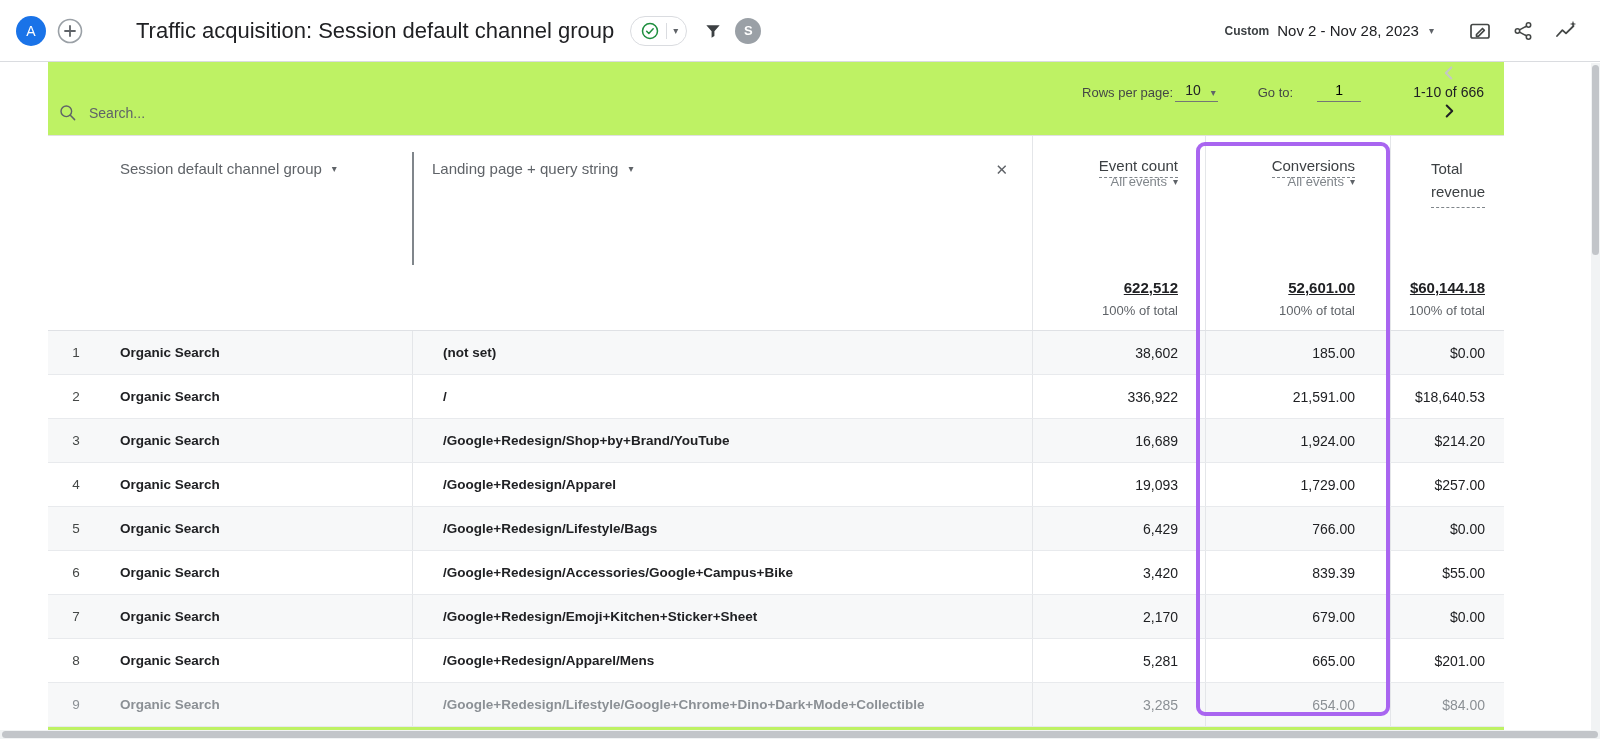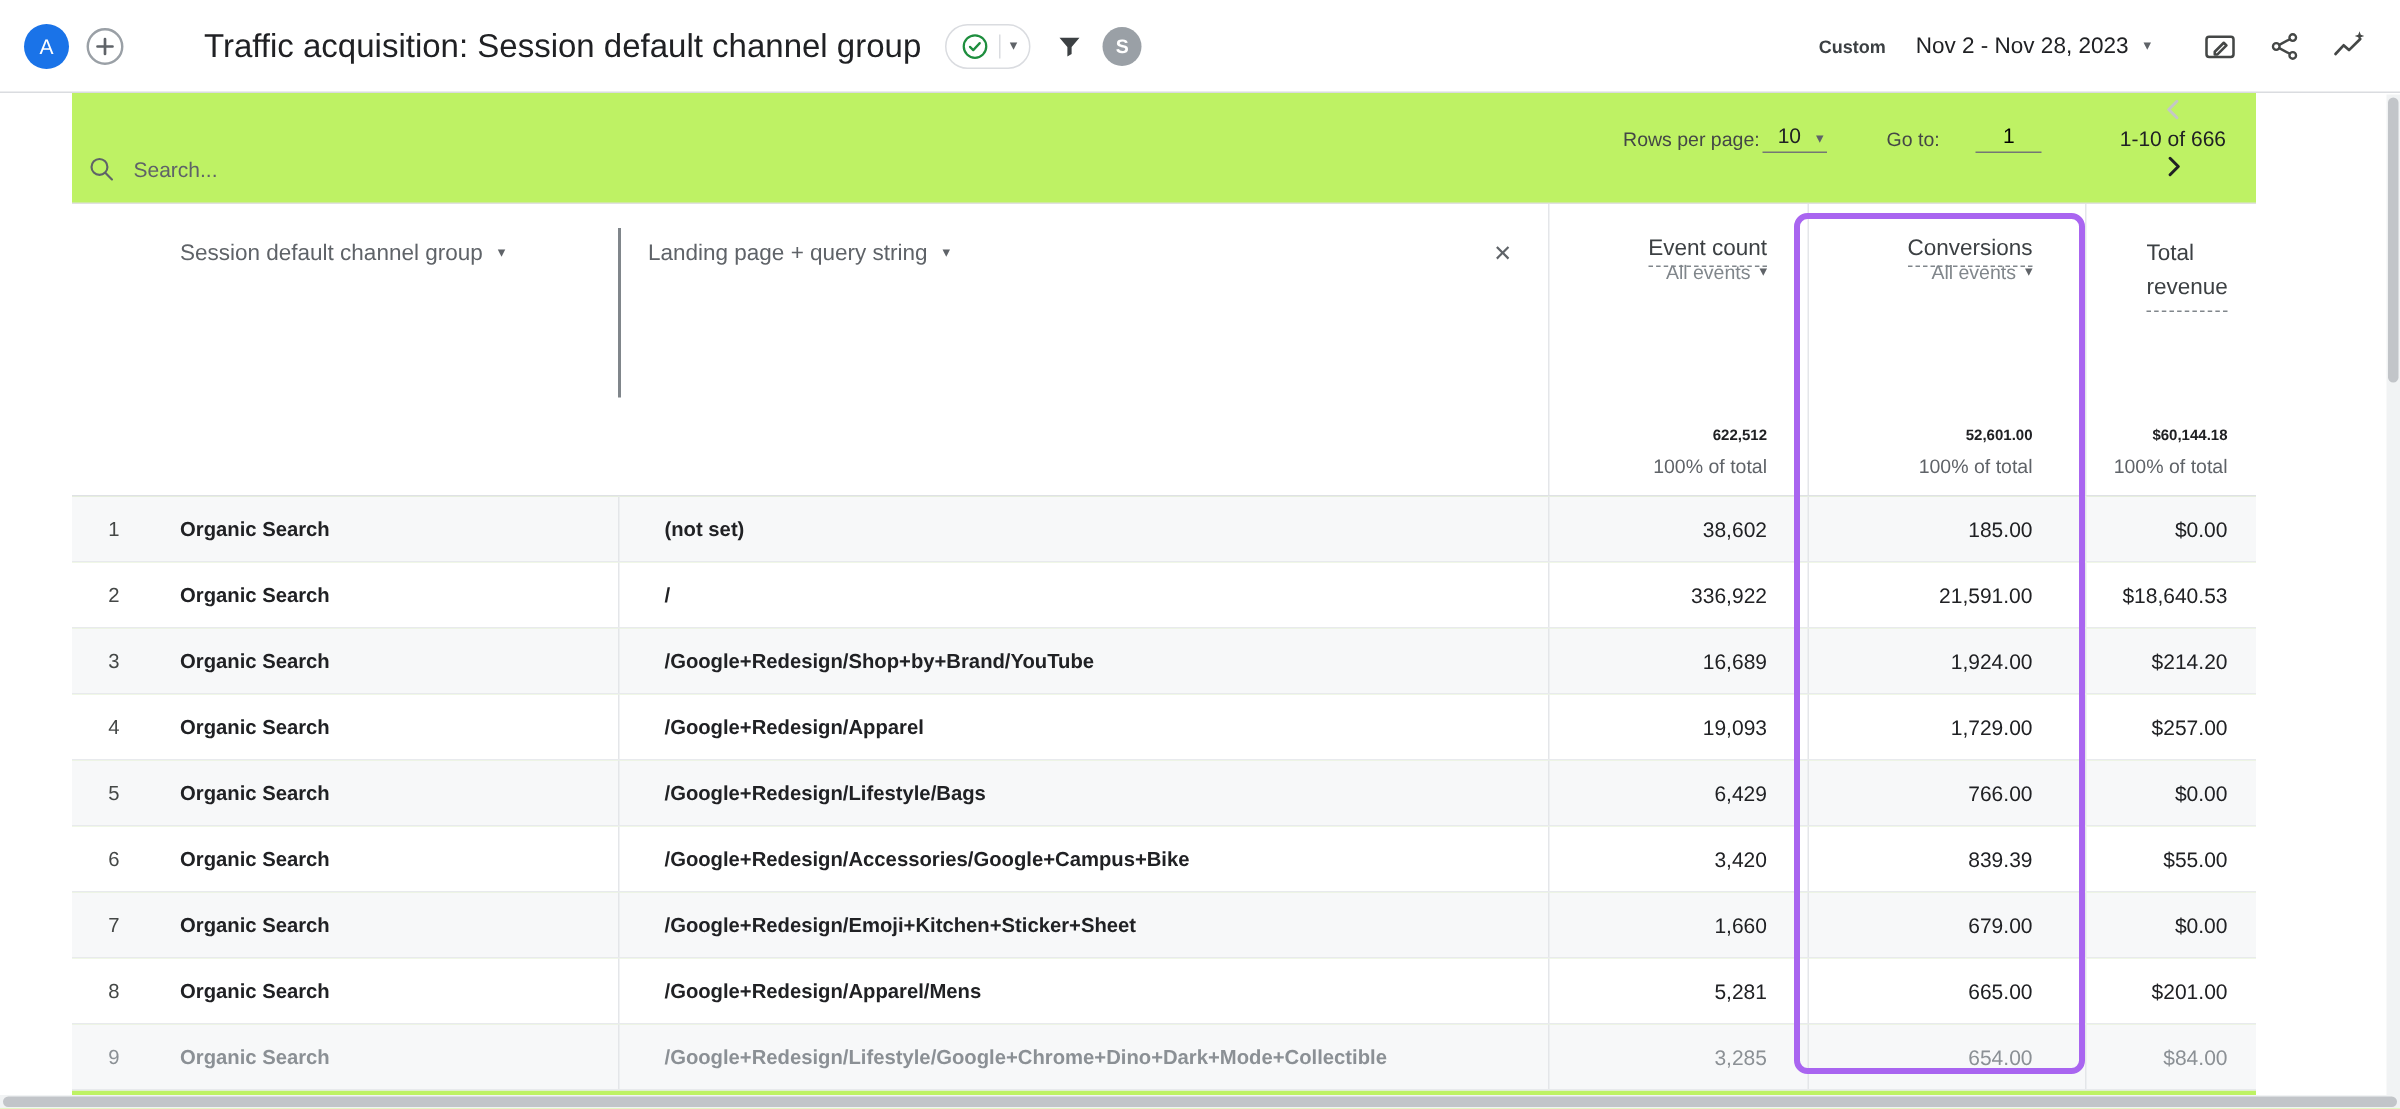--- a/index.html
+++ b/index.html
@@ -28,21 +28,21 @@
   }
   .pill-sep { width:1px; height:16px; background:#dadce0; }
   .icon-btn { background:none; border:none; cursor:pointer; display:flex; align-items:center; color:#3c4043; }
   .funnel { margin-left:16px; }
   .s-badge {
     margin-left:12px; width:26px; height:26px; border-radius:50%;
     display:flex; align-items:center; justify-content:center;
     color:#fff; font-size:13px; font-weight:bold; cursor:pointer;
   }
   .top-right { margin-left:auto; display:flex; align-items:center; }
-  .custom-tag { font-size:12px; font-weight:bold; color:#3c4043; margin-right:20px; }
+  .custom-tag { font-size:12px; font-weight:bold; color:#3c4043; margin-right:8px; }
   .date-text { font-size:15px; color:#202124; }
   .caret { color:#5f6368; font-size:10px; line-height:1; }
   .date-caret { margin-left:10px; }
   .date-picker { display:flex; align-items:center; cursor:pointer; }
   .tr-icons { display:flex; align-items:center; gap:20px; margin-left:34px; }
 
   
   .content { position:absolute; top:62px; left:48px; width:1456px; bottom:9px; overflow:hidden; background:#bef264; }
 
   
@@ -75,21 +75,21 @@
   .th-dim2 { padding-left:20px; justify-content:space-between; padding-right:24px; }
   .dim-inner { display:flex; align-items:center; gap:10px; cursor:pointer; }
   .close-x { font-size:15px; color:#5f6368; cursor:pointer; line-height:1; margin-top:2px; }
   .dim-divider { position:absolute; left:364px; top:16px; width:2px; height:113px; background:#80868b; cursor:col-resize; }
 
   .th-metric { display:flex; flex-direction:column; justify-content:space-between; padding-top:21px; padding-bottom:12px; text-align:right; }
   .mname { font-size:15px; color:#3c4043; }
   .mname .dashed { border-bottom:1px dashed #80868b; padding-bottom:3px; }
   .mname .wrap2 { display:inline-block; max-width:62px; line-height:1.55; text-align:left;margin-left:40px; }
   .msub { margin-top:0; font-size:13px; color:#80868b; display:flex; justify-content:flex-end; align-items:center; gap:6px; cursor:pointer; }
-  .tval { font-size:10px; font-weight:bold; color:#202124; }
+  .tval { font-size:15px; font-weight:bold; color:#202124;text-decoration:underline; }
   .tpct { font-size:13px; color:#5f6368; margin-top:7px; }
 
   .bl { border-left:1px solid #e4e6e9; }
   .pr-events { padding-right:27px; }
   .pr-conv { padding-right:35px; }
   .pr-rev { padding-right:19px; }
 
   
   .row { height:44px; border-bottom:1px solid #e8eaed; background:#fff; }
   .row.alt { background:#f7f8f9; }
@@ -343,21 +343,21 @@
         <div class="cell cell-channel">Organic Search</div>
         <div class="cell cell-landing bl">/Google+Redesign/Accessories/Google+Campus+Bike</div>
         <div class="cell cell-right bl pr-events">3,420</div>
         <div class="cell cell-right bl pr-conv">839.39</div>
         <div class="cell cell-right bl pr-rev">$55.00</div>
       </div>
       <div class="row grid alt">
         <div class="cell cell-num">7</div>
         <div class="cell cell-channel">Organic Search</div>
         <div class="cell cell-landing bl">/Google+Redesign/Emoji+Kitchen+Sticker+Sheet</div>
-        <div class="cell cell-right bl pr-events">1,660</div>
+        <div class="cell cell-right bl pr-events">2,170</div>
         <div class="cell cell-right bl pr-conv">679.00</div>
         <div class="cell cell-right bl pr-rev">$0.00</div>
       </div>
       <div class="row grid">
         <div class="cell cell-num">8</div>
         <div class="cell cell-channel">Organic Search</div>
         <div class="cell cell-landing bl">/Google+Redesign/Apparel/Mens</div>
         <div class="cell cell-right bl pr-events">5,281</div>
         <div class="cell cell-right bl pr-conv">665.00</div>
         <div class="cell cell-right bl pr-rev">$201.00</div>

